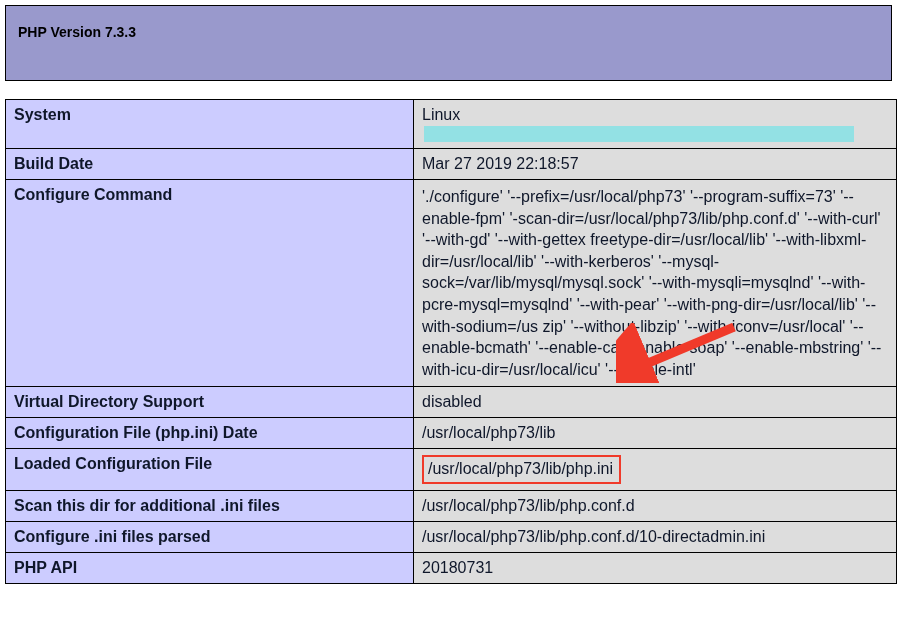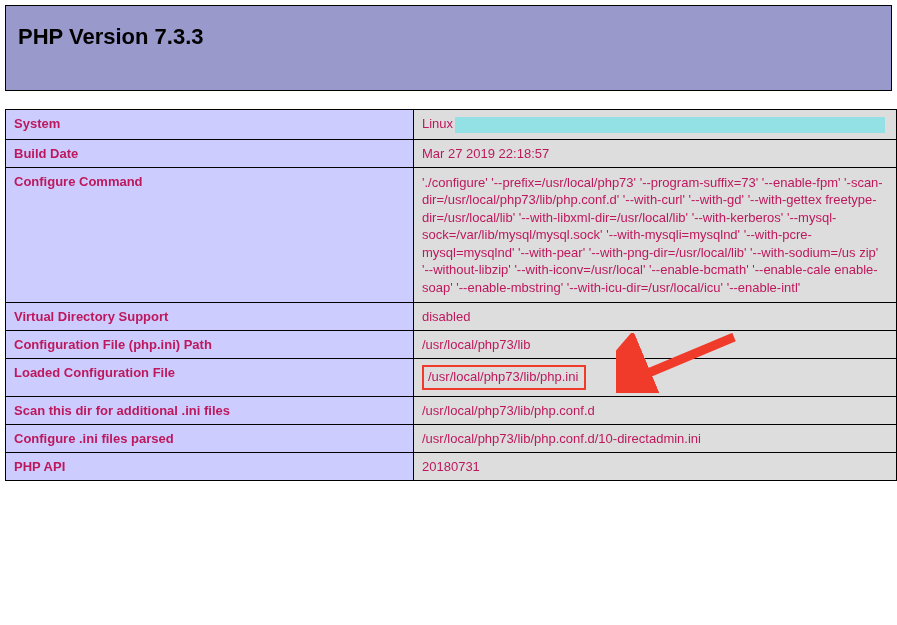--- a/index.html
+++ b/index.html
@@ -10,39 +10,39 @@
       padding: 0;
       overflow: hidden;
     }
     .header-band {
       background: #9999cc;
       border: 1px solid #000;
       margin: 5px 5px 0 5px;
       padding: 18px 0 40px 12px;
     }
     .header-band h1 {
-      font-size: 22px;
+      font-size: 14px;
       font-weight: bold;
       color: #000;
     }
     .wrap {
       padding: 18px 0 0 5px;
     }
     table {
       border-collapse: collapse;
       width: 100%;
       table-layout: fixed;
     }
     td, th {
       border: 1px solid #000;
       padding: 6px 8px;
       vertical-align: top;
       text-align: left;
-      font-size: 13px;
-      color: #be185d;
+      font-size: 16px;
+      color: #0f172a;
       word-wrap: break-word;
     }
     td.key {
       background: #ccccff;
       font-weight: bold;
       width: 408px;
     }
     td.val {
       background: #dddddd;
     }
@@ -95,21 +95,21 @@
       </tr>
       <tr>
         <td class="key">Configure Command</td>
         <td class="val cfg">'./configure' '--prefix=/usr/local/php73' '--program-suffix=73' '--enable-fpm' '-scan-dir=/usr/local/php73/lib/php.conf.d' '--with-curl' '--with-gd' '--with-gettex freetype-dir=/usr/local/lib' '--with-libxml-dir=/usr/local/lib' '--with-kerberos' '--mysql-sock=/var/lib/mysql/mysql.sock' '--with-mysqli=mysqlnd' '--with-pcre-mysql=mysqlnd' '--with-pear' '--with-png-dir=/usr/local/lib' '--with-sodium=/us zip' '--without-libzip' '--with-iconv=/usr/local' '--enable-bcmath' '--enable-cale enable-soap' '--enable-mbstring' '--with-icu-dir=/usr/local/icu' '--enable-intl'</td>
       </tr>
       <tr>
         <td class="key">Virtual Directory Support</td>
         <td class="val">disabled</td>
       </tr>
       <tr>
-        <td class="key">Configuration File (php.ini) Path</td>
+        <td class="key">Configuration File (php.ini) Date</td>
         <td class="val">/usr/local/php73/lib</td>
       </tr>
       <tr>
         <td class="key">Loaded Configuration File</td>
         <td class="val">
           <span class="highlight-box">/usr/local/php73/lib/php.ini</span>
         </td>
       </tr>
       <tr>
         <td class="key">Scan this dir for additional .ini files</td>

